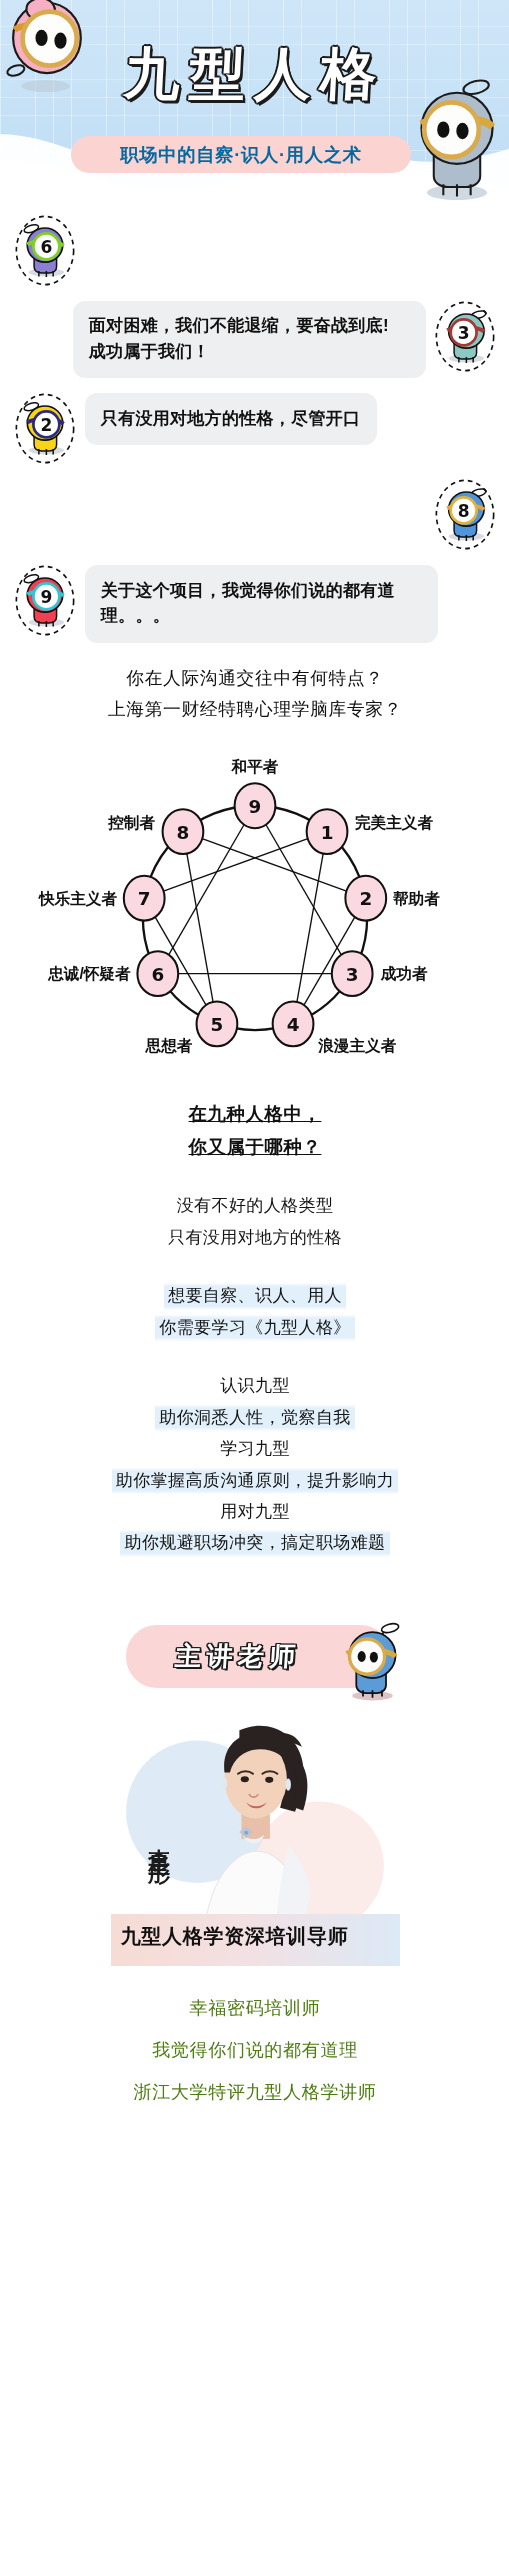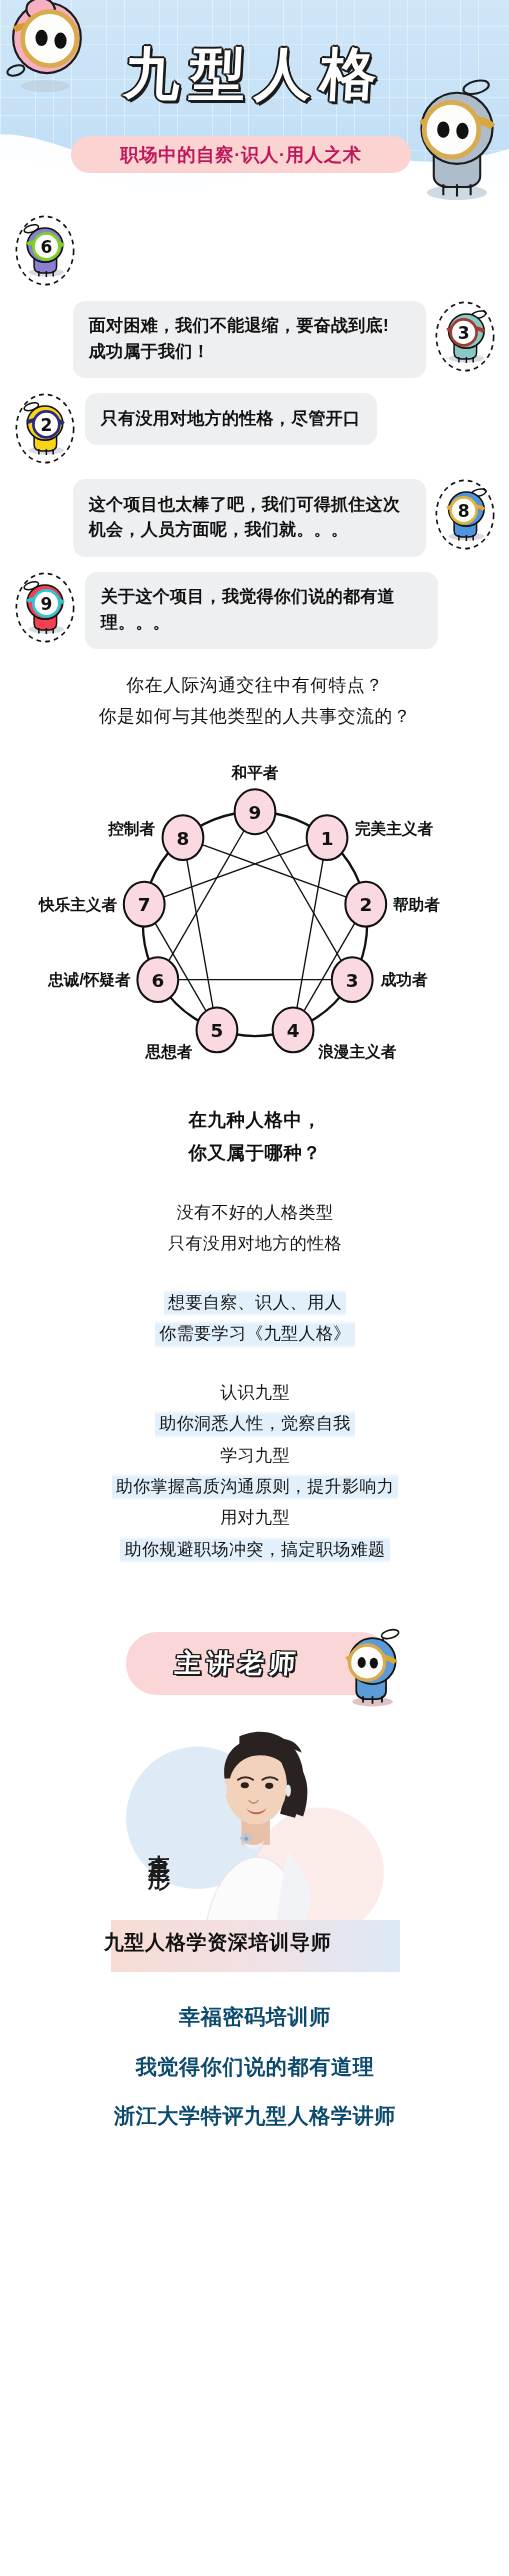--- a/index.html
+++ b/index.html
@@ -36,21 +36,21 @@
        0 2px 0 #1b1b1b, 2px 0 0 #1b1b1b, -2px 0 0 #1b1b1b, 0 -2px 0 #1b1b1b;
     transform:skewX(-3deg);
     z-index:4;
   }
   .hdr-sub-wrap {
     position:absolute; left:71px; top:136px; width:340px; height:37px;
     background:#fbd3d0; border-radius:18.3px; z-index:4;
     display:flex; align-items:center; justify-content:center;
   }
   .hdr-sub {
-    font-size:18.3px; font-weight:700; color:#be185d; letter-spacing:0.7px;
+    font-size:18.3px; font-weight:700; color:#0369a1; letter-spacing:0.7px;
     white-space:nowrap;
   }
 
   
   .mascot { position:absolute; z-index:5; }
   .m-pink  { left:5.4px;  top:-4.1px;  width:88px; height:102px; }
   .m-gray  { left:416px; top:75px; width:82px; height:126px; }
 
   
   .chat { position:relative; width:510px; padding-top:11px; background:#fff; }
@@ -88,21 +88,21 @@
   }
   .enn-label {
     font-family:"Liberation Sans",sans-serif;
     font-size:23px; font-weight:700; fill:#111;
     dominant-baseline:central;
   }
 
   
   .copy { text-align:center; }
   .copy .bold-line {
-    font-size:18.3px; font-weight:700; color:#111; line-height:1.8; letter-spacing:0.7px;
+    font-size:18.3px; font-weight:700; color:#111; line-height:1.8; letter-spacing:0.7px;text-decoration:underline;
   }
   .copy .line {
     font-size:17px; font-weight:400; color:#151515; line-height:1.85; letter-spacing:0.4px;
   }
   .copy .line.hl { background:linear-gradient(180deg,rgba(226,240,251,0) 8%,#e2f0fb 20%,#e2f0fb 82%,rgba(226,240,251,0) 95%); display:inline-block; padding:0 4.1px; }
   .gap-md { height:27px; }
   .gap-lg { height:42px; }
 
   
   .teacher { position:relative; width:510px; }
@@ -129,27 +129,27 @@
     font-size:22px; font-weight:700; color:#1b1b1b;
     writing-mode:vertical-rl; letter-spacing:6.8px;
     z-index:6;
   }
   .cred-banner {
     position:absolute; left:111px; top:204px; width:289px; height:52px;
     background:linear-gradient(90deg,#f6dcd4 0%,#f3e0e2 45%,#dce9f6 100%);
     z-index:3;
   }
   .cred-title {
-    position:absolute; left:94px; top:204px; width:247px; height:45px;
+    position:absolute; left:111px; top:204px; width:247px; height:45px;
     display:flex; align-items:center; justify-content:center;
     font-size:20px; font-weight:700; color:#111; letter-spacing:0.7px; z-index:7;
   }
   .cred-list { text-align:center; padding-top:26px; }
   .cred-list div {
-    font-size:21px; color:#0c4a6e; line-height:2.35; font-weight:700; letter-spacing:0.7px;
+    font-size:18px; color:#4d7c0f; line-height:2.35; font-weight:400; letter-spacing:0.7px;
     font-family:"Liberation Serif","DejaVu Serif",serif;
   }
 </style>
 </head>
 <body>
 
 <div class="header">
 
   <div class="mascot m-pink">
     <svg viewBox="0 0 130 150">
@@ -241,21 +241,20 @@
         <ellipse cx="44" cy="44" rx="26" ry="25" fill="#f7d417" stroke="#111" stroke-width="2.4"></ellipse>
         <path d="M18 43c10-6 44-7 53 2" stroke="#2b2a80" stroke-width="6" fill="none"></path>
         <circle cx="46" cy="46" r="19" fill="#fff" stroke="#2b2a80" stroke-width="4"></circle>
         <text x="46" y="47" text-anchor="middle" dominant-baseline="central" font-family="DejaVu Sans, sans-serif" font-size="25" font-weight="700" fill="#111">2</text>
       </svg>
     </div>
     <div class="bubble">只有没用对地方的性格，尽管开口</div>
   </div>
 
   <div class="row right">
-    <div class="bubble">这个项目也太棒了吧，我们可得抓住这次机会，人员方面呢，我们就。。。</div>
     <div class="avatar">
       <svg viewBox="0 0 88 104">
         <ellipse cx="44" cy="52" rx="42" ry="50" fill="#fff" stroke="#111" stroke-width="2.4" stroke-dasharray="7 6"></ellipse>
         <ellipse cx="46" cy="84" rx="26" ry="6" fill="#c8ccd4" opacity=".7"></ellipse>
         <ellipse cx="64" cy="20" rx="11" ry="5" fill="none" stroke="#111" stroke-width="2.2" transform="rotate(-14 64 20)"></ellipse>
         <path d="M56 26c0 6 0 7 1 10" stroke="#111" stroke-width="2.2" fill="none"></path>
         <path d="M28 58h33v18c0 6-5 9-11 9h-11c-6 0-11-3-11-9z" fill="#4f95dd" stroke="#111" stroke-width="2.2"></path>
         <path d="M35 82v8M46 82v9M56 82v8" stroke="#111" stroke-width="2.2"></path>
         <ellipse cx="46" cy="44" rx="26" ry="25" fill="#4f95dd" stroke="#111" stroke-width="2.4"></ellipse>
         <path d="M18 43c10-6 46-7 54 2" stroke="#e8a33d" stroke-width="6" fill="none"></path>
@@ -279,21 +278,21 @@
         <circle cx="46" cy="46" r="19" fill="#fff" stroke="#2ec7d6" stroke-width="4"></circle>
         <text x="46" y="47" text-anchor="middle" dominant-baseline="central" font-family="DejaVu Sans, sans-serif" font-size="25" font-weight="700" fill="#111">9</text>
       </svg>
     </div>
     <div class="bubble">关于这个项目，我觉得你们说的都有道理。。。</div>
   </div>
 </div>
 
 <div class="qblock">
   <div>你在人际沟通交往中有何特点？</div>
-  <div>你是如何与其他类型的人共事交流的？</div>
+  <div>上海第一财经特聘心理学脑库专家？</div>
 </div>
 
 <div class="enneagram-wrap">
   <svg width="510" height="367" viewBox="0 0 750 540">
 
     <circle cx="375" cy="275" r="165" fill="none" stroke="#111" stroke-width="3.4"></circle>
 
     <g stroke="#111" stroke-width="2" fill="none">
       <line x1="375" y1="110" x2="518" y2="357"></line>
       <line x1="518" y1="357" x2="232" y2="357"></line>

